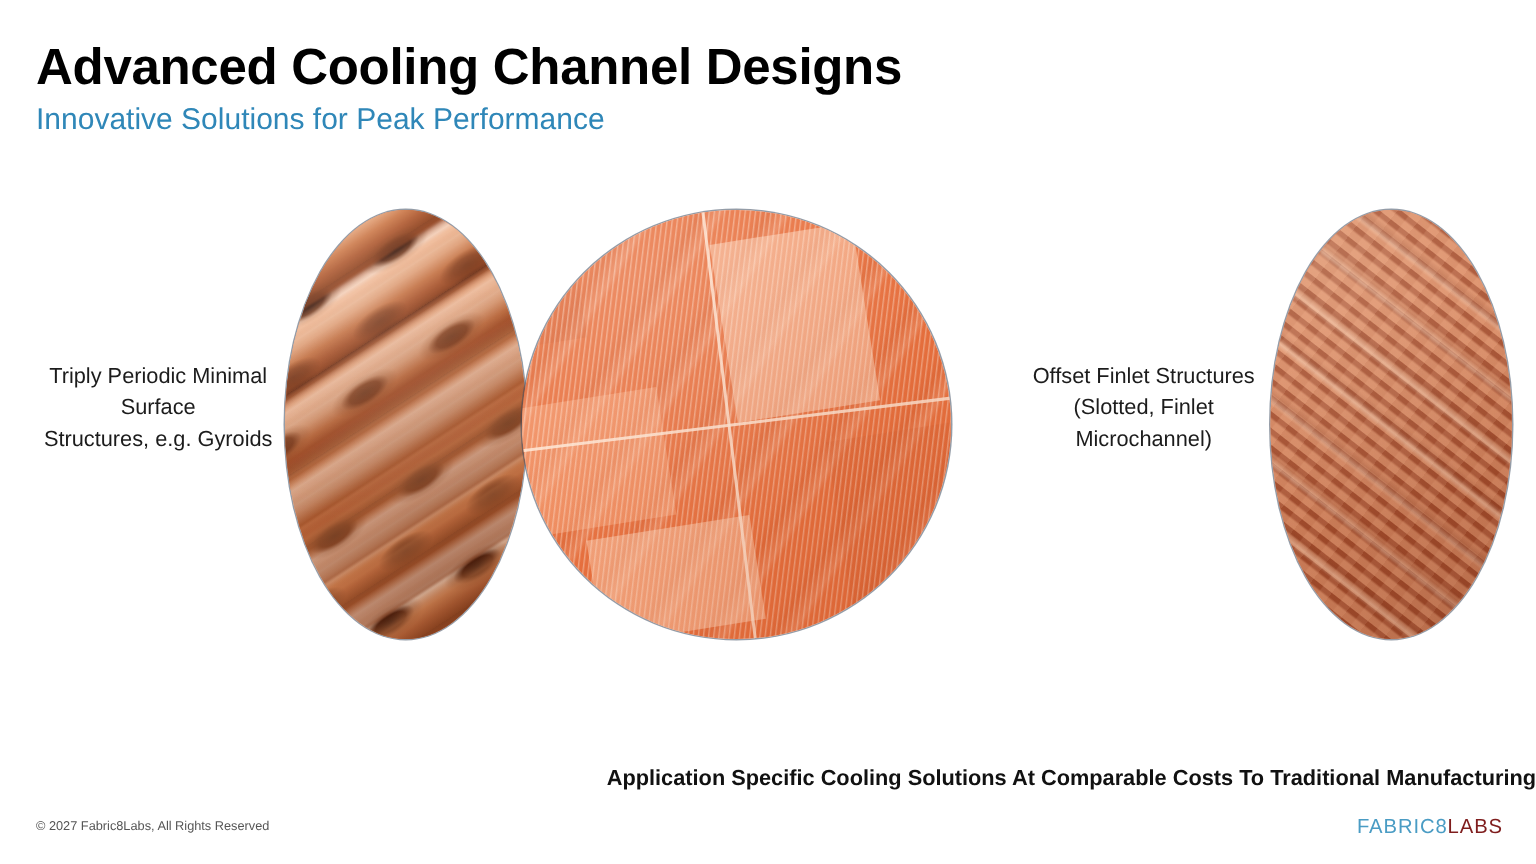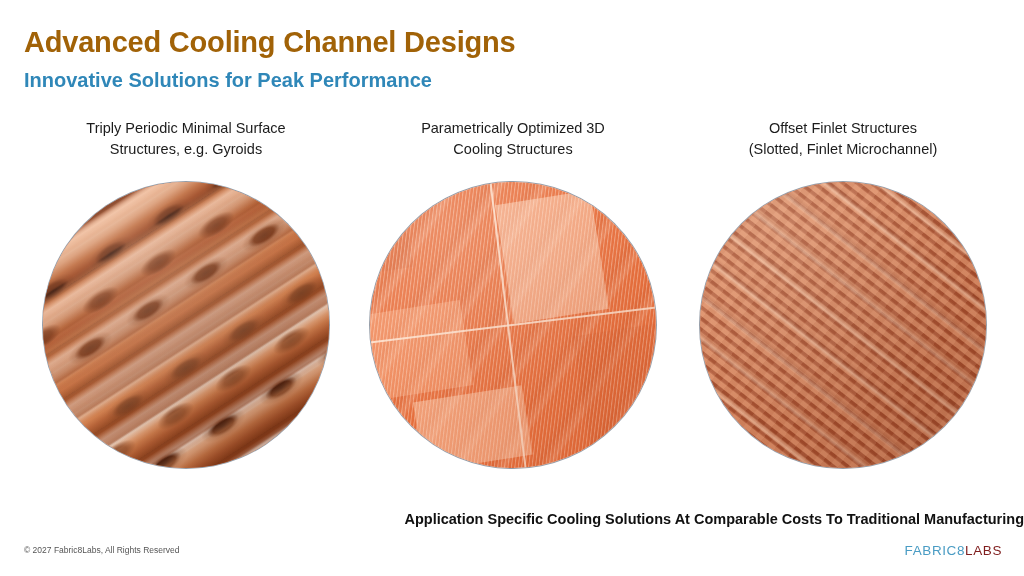--- a/index.html
+++ b/index.html
@@ -14,43 +14,43 @@
     overflow: hidden;
     font-family: "Liberation Sans", sans-serif;
     color: #1a1a1a;
   }
 
   
   #slide-title {
     position: absolute;
     left: 24px;
     top: 26px;
-    font-size: 29px;
+    font-size: 34px;
     font-weight: bold;
     letter-spacing: -0.2px;
-    color: #a16207;
+    color: #000000;
     white-space: nowrap;
   }
   #slide-subtitle {
     position: absolute;
     left: 24px;
     top: 69px;
     font-size: 20px;
-    font-weight: bold;
+    font-weight: normal;
     color: #2f87b8;
     white-space: nowrap;
   }
 
   
   .column {
     position: absolute;
     top: 118px;
     width: 330px;
     display: flex;
-    flex-direction: column;
+    flex-direction: row;
     align-items: center;
   }
   #column-tpms   { left: 21px; }
   #column-param  { left: 348px; }
   #column-finlet { left: 678px; }
 
   .column-caption {
     font-size: 14.5px;
     line-height: 21px;
     color: #1c1c1c;
@@ -294,22 +294,20 @@
       <div class="layer tpms-highlight"></div>
       <div class="layer tpms-voids"></div>
       <div class="layer tpms-voids2"></div>
       <div class="layer tpms-pins"></div>
       <div class="layer tpms-shade"></div>
     </div>
   </div>
 </div>
 
 <div class="column" id="column-param">
-  <div class="column-caption">Parametrically Optimized 3D
-Cooling Structures</div>
   <div class="specimen-wrap">
     <div class="specimen">
       <div class="layer param-base"></div>
       <div class="layer param-diag"></div>
       <div class="layer param-patch"></div>
       <div class="layer param-stripes"></div>
       <div class="layer param-seam"></div>
       <div class="layer param-shade"></div>
     </div>
   </div>

